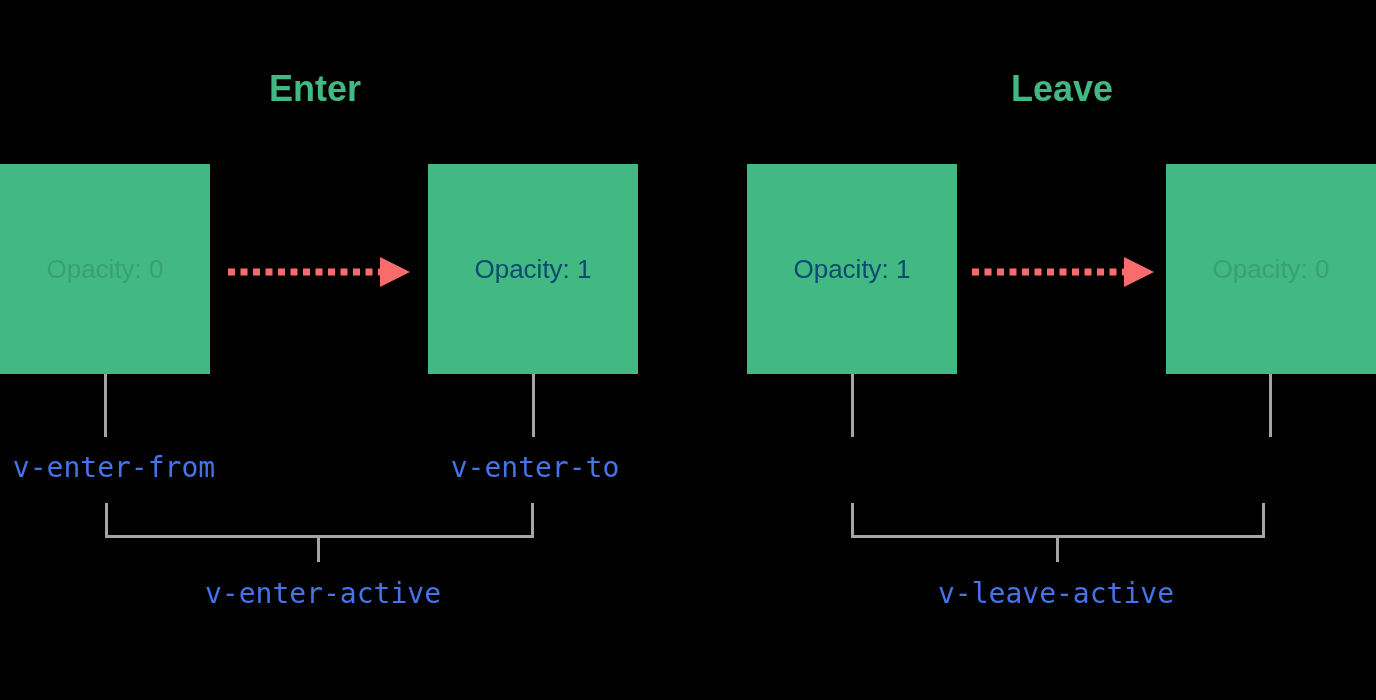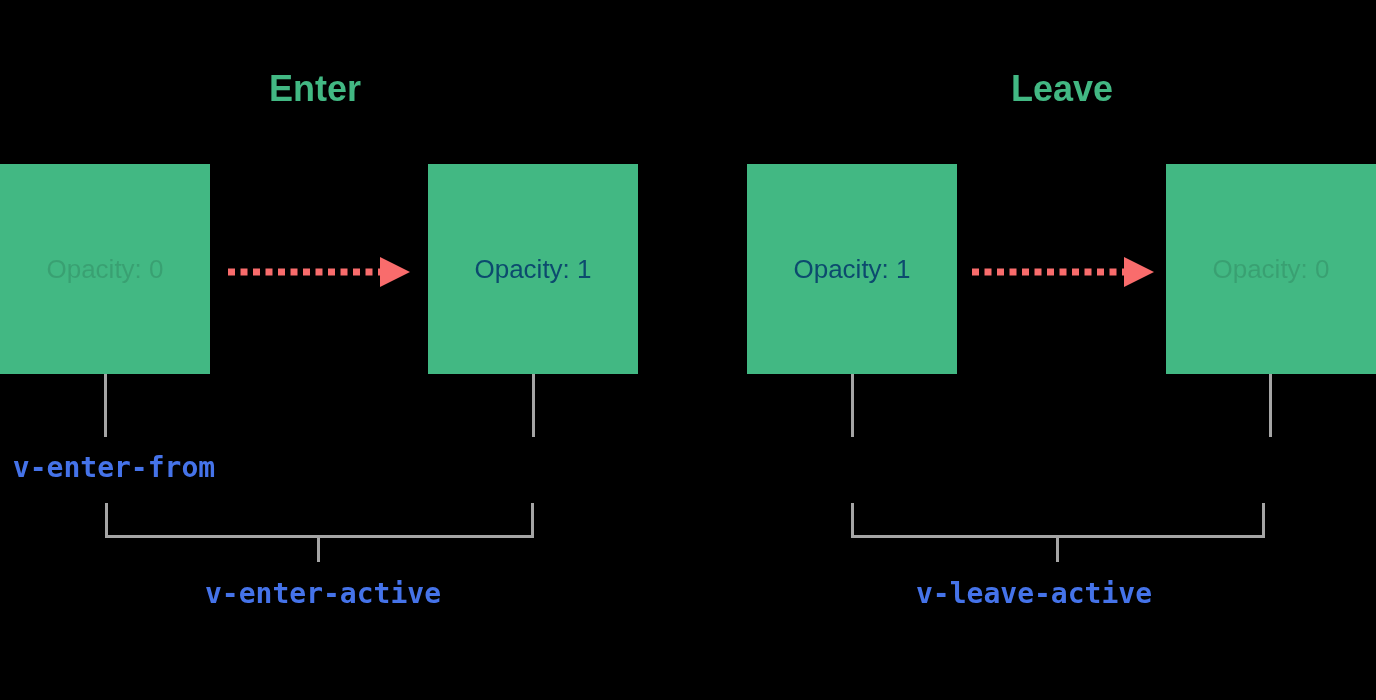--- a/index.html
+++ b/index.html
@@ -69,21 +69,21 @@
   .conn-3 { left: 851px; }
   .conn-4 { left: 1269px; }
 
   
   .class-label {
     position: absolute;
     transform: translateX(-50%);
     font-family: "DejaVu Sans Mono", "Liberation Mono", monospace;
     font-size: 28px;
     line-height: 30px;
-    font-weight: 700;
+    font-weight: 400;
     color: var(--blue, #4573e9);
     white-space: nowrap;
   }
   .row1 { top: 453px; }
   .lbl-enter-from { left: 114px; }
   .lbl-enter-to   { left: 535px; }
   .lbl-leave-from { left: 855px; }
   .lbl-leave-to   { left: 1267px; }
 
   
@@ -111,21 +111,21 @@
     top: 538px;
     width: 3px;
     height: 24px;
     background: var(--gray, #a5a5a5);
   }
   .stem-enter { left: 317px; }
   .stem-leave { left: 1056px; }
 
   .row2 { top: 579px; }
   .lbl-enter-active { left: 323px; text-align: right; }
-  .lbl-leave-active { left: 1034px; }
+  .lbl-leave-active { left: 1056px; }
 </style>
 </head>
 <body>
 
 <div class="canvas">
 
   <div class="section-title title-enter">Enter</div>
 
   <div class="state-box box-1 faint">
     <span>Opacity: 0</span>
@@ -137,20 +137,21 @@
   </svg>
 
   <div class="state-box box-2">
     <span>Opacity: 1</span>
   </div>
 
   <div class="connector conn-1"></div>
   <div class="connector conn-2"></div>
 
   <div class="class-label row1 lbl-enter-from">v-enter-from</div>
+  <div class="class-label row1 lbl-enter-to">v-enter-to</div>
 
   <div class="bracket-stub stub-e1"></div>
   <div class="bracket-stub stub-e2"></div>
   <div class="bracket-bar bar-enter"></div>
   <div class="bracket-stem stem-enter"></div>
 
   <div class="class-label row2 lbl-enter-active">v-enter-active</div>
 
   <div class="section-title title-leave">Leave</div>
 

